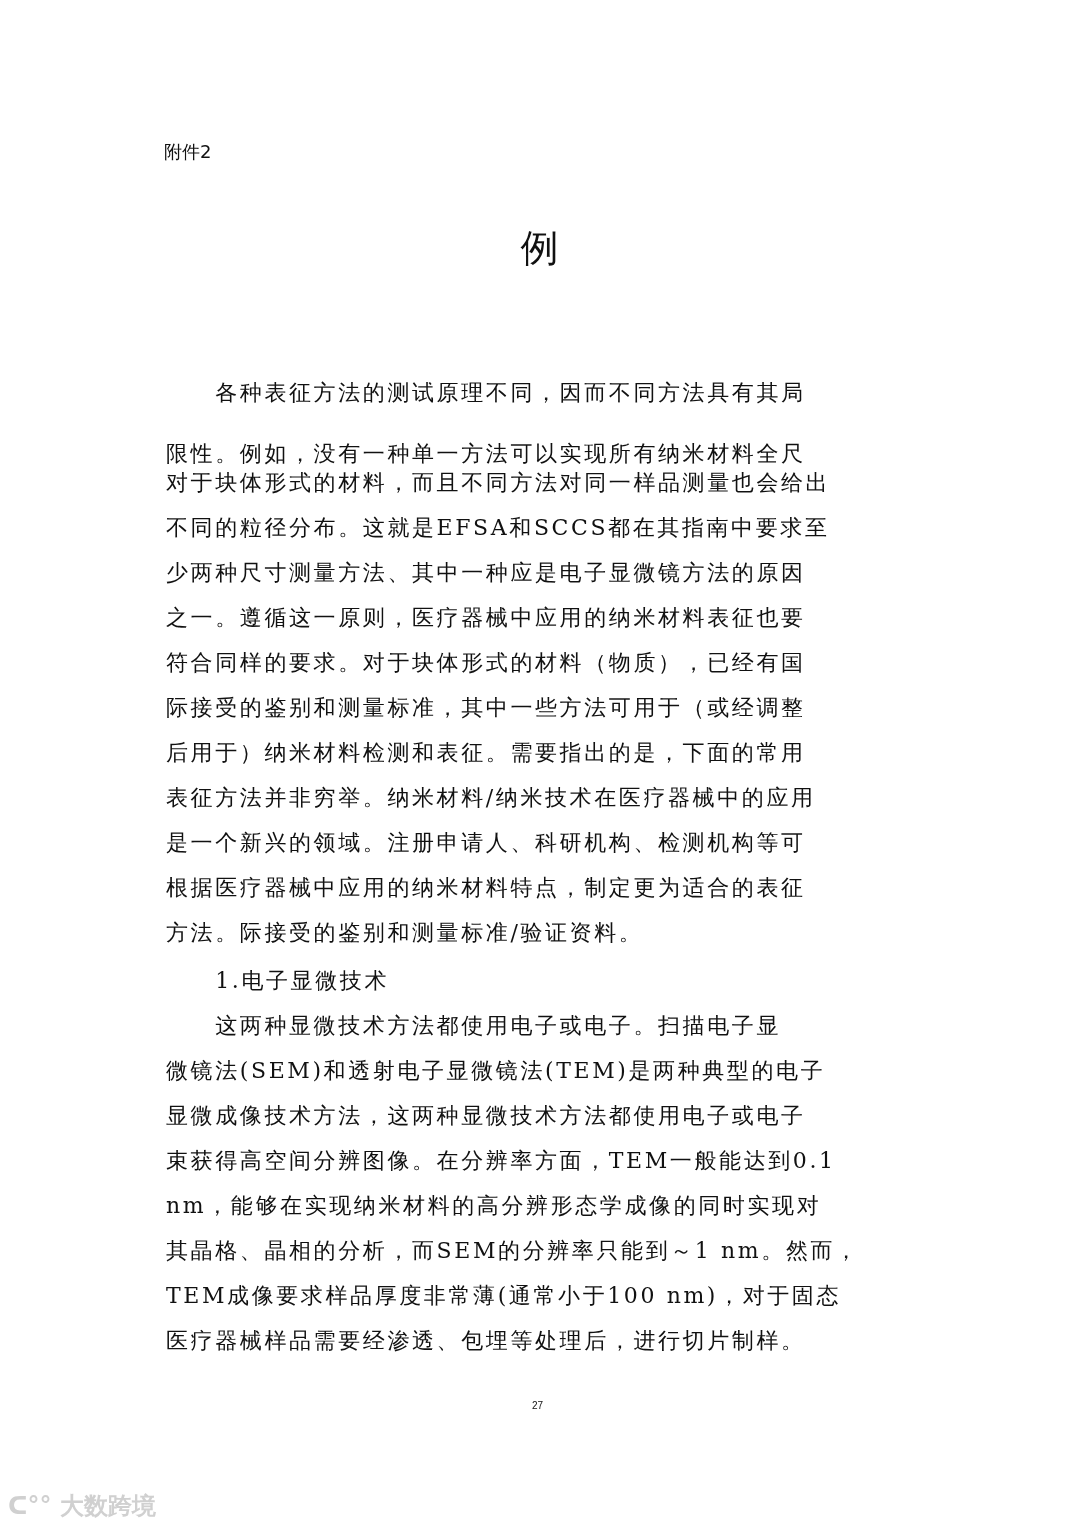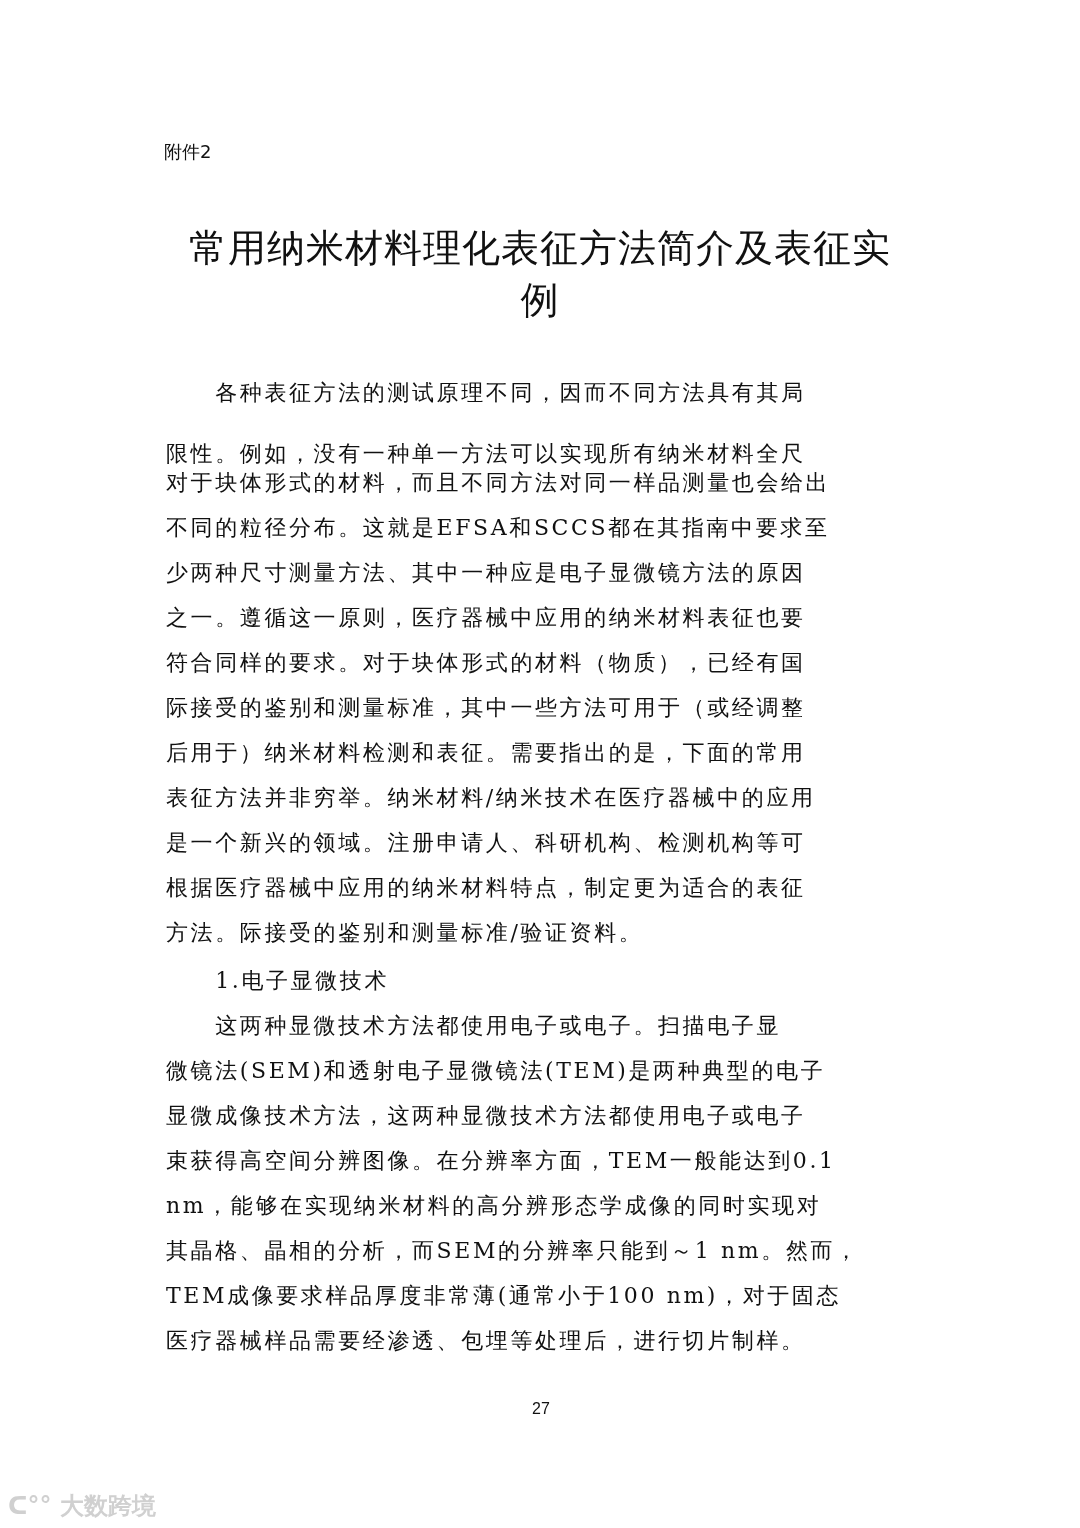--- a/index.html
+++ b/index.html
@@ -5,32 +5,31 @@
   html, body { margin:0; padding:0; background:#ffffff; }
   body { width:1080px; height:1528px; position:relative; overflow:hidden;
          font-family:"DejaVu Serif", "Liberation Serif", serif; color:#111; }
   .attach { position:absolute; left:164px; top:140px; font-size:18px;
             font-family:"DejaVu Sans", "Liberation Sans", sans-serif; }
   .title { position:absolute; left:160px; top:222px; width:760px; text-align:center;
            font-family:"DejaVu Sans", "Liberation Sans", sans-serif;
            font-size:38px; line-height:52px; letter-spacing:1px; }
   .body-line { position:absolute; left:166px; width:750px; font-size:22px;
                line-height:30px; white-space:nowrap; letter-spacing:2.6px; text-align:justify; }
-  .page-num { position:absolute; left:532px; top:1400px; font-size:16px;
+  .page-num { position:absolute; left:532px; top:1400px; font-size:10px;
               font-family:"Liberation Sans", sans-serif; }
   .watermark { position:absolute; left:8px; top:1490px; font-size:24px; color:#d0d0d0;
                font-family:"DejaVu Sans", sans-serif; font-weight:bold;text-align:center; }
 </style>
 </head>
 <body>
 
 <div class="attach">附件2</div>
 
 <div class="title">
-  <div>常用纳米材料理化表征方法简介及表征实</div>
   <div>例</div>
 </div>
 
 <div>
   <div class="body-line" style="top:378px">　　各种表征方法的测试原理不同，因而不同方法具有其局</div>
   <div class="body-line" style="top:439px">限性。例如，没有一种单一方法可以实现所有纳米材料全尺</div>
   <div class="body-line" style="top:468px">对于块体形式的材料，而且不同方法对同一样品测量也会给出</div>
   <div class="body-line" style="top:513px">不同的粒径分布。这就是EFSA和SCCS都在其指南中要求至</div>
   <div class="body-line" style="top:558px">少两种尺寸测量方法、其中一种应是电子显微镜方法的原因</div>
   <div class="body-line" style="top:603px">之一。遵循这一原则，医疗器械中应用的纳米材料表征也要</div>

